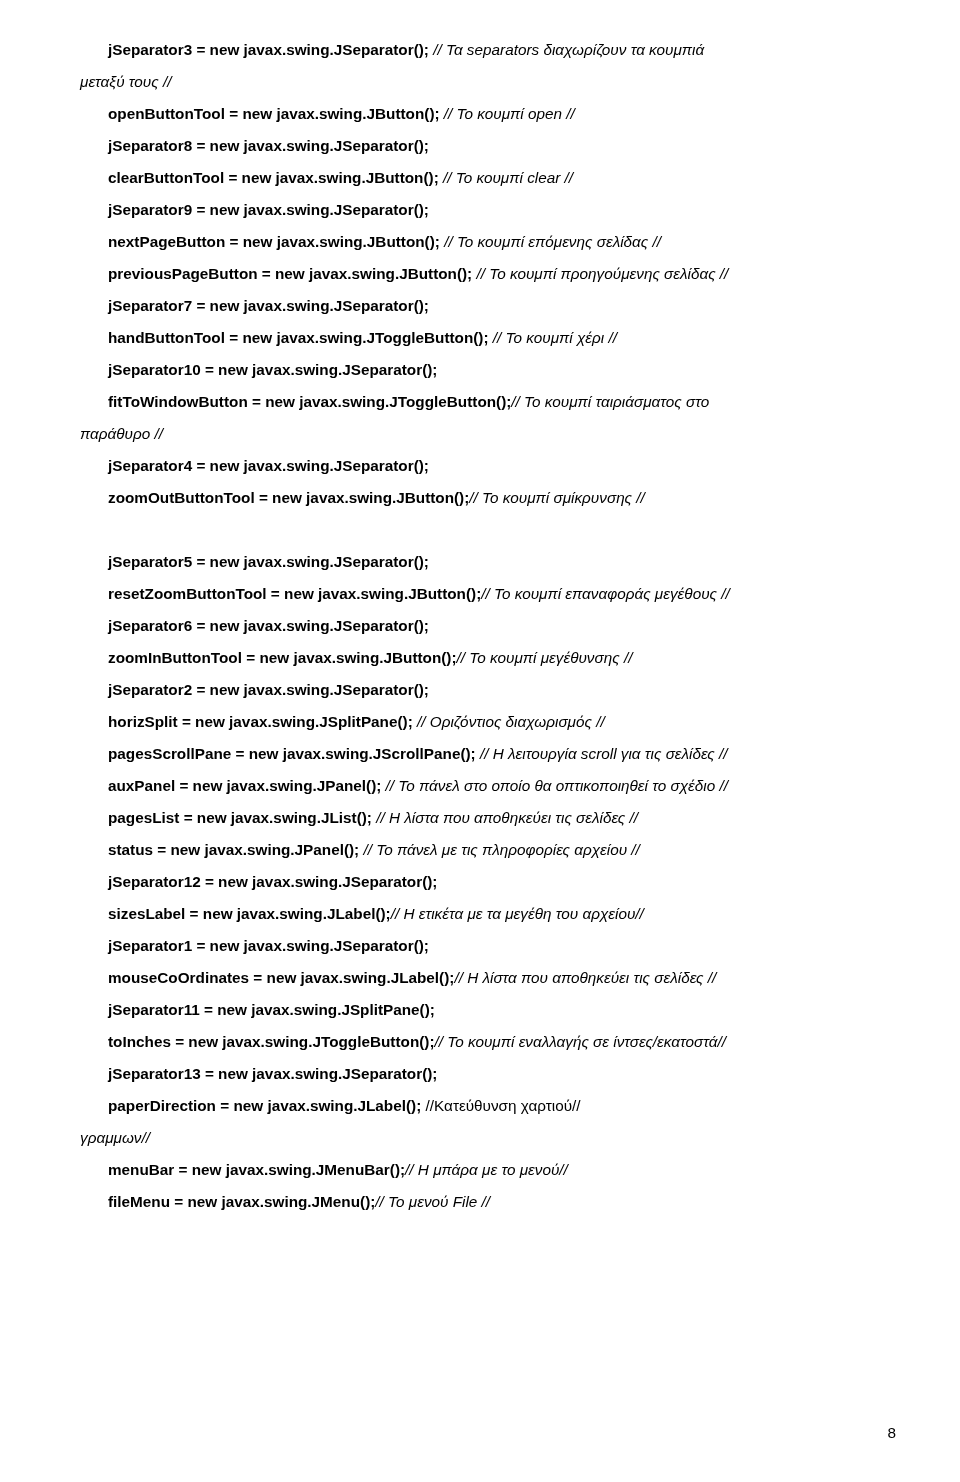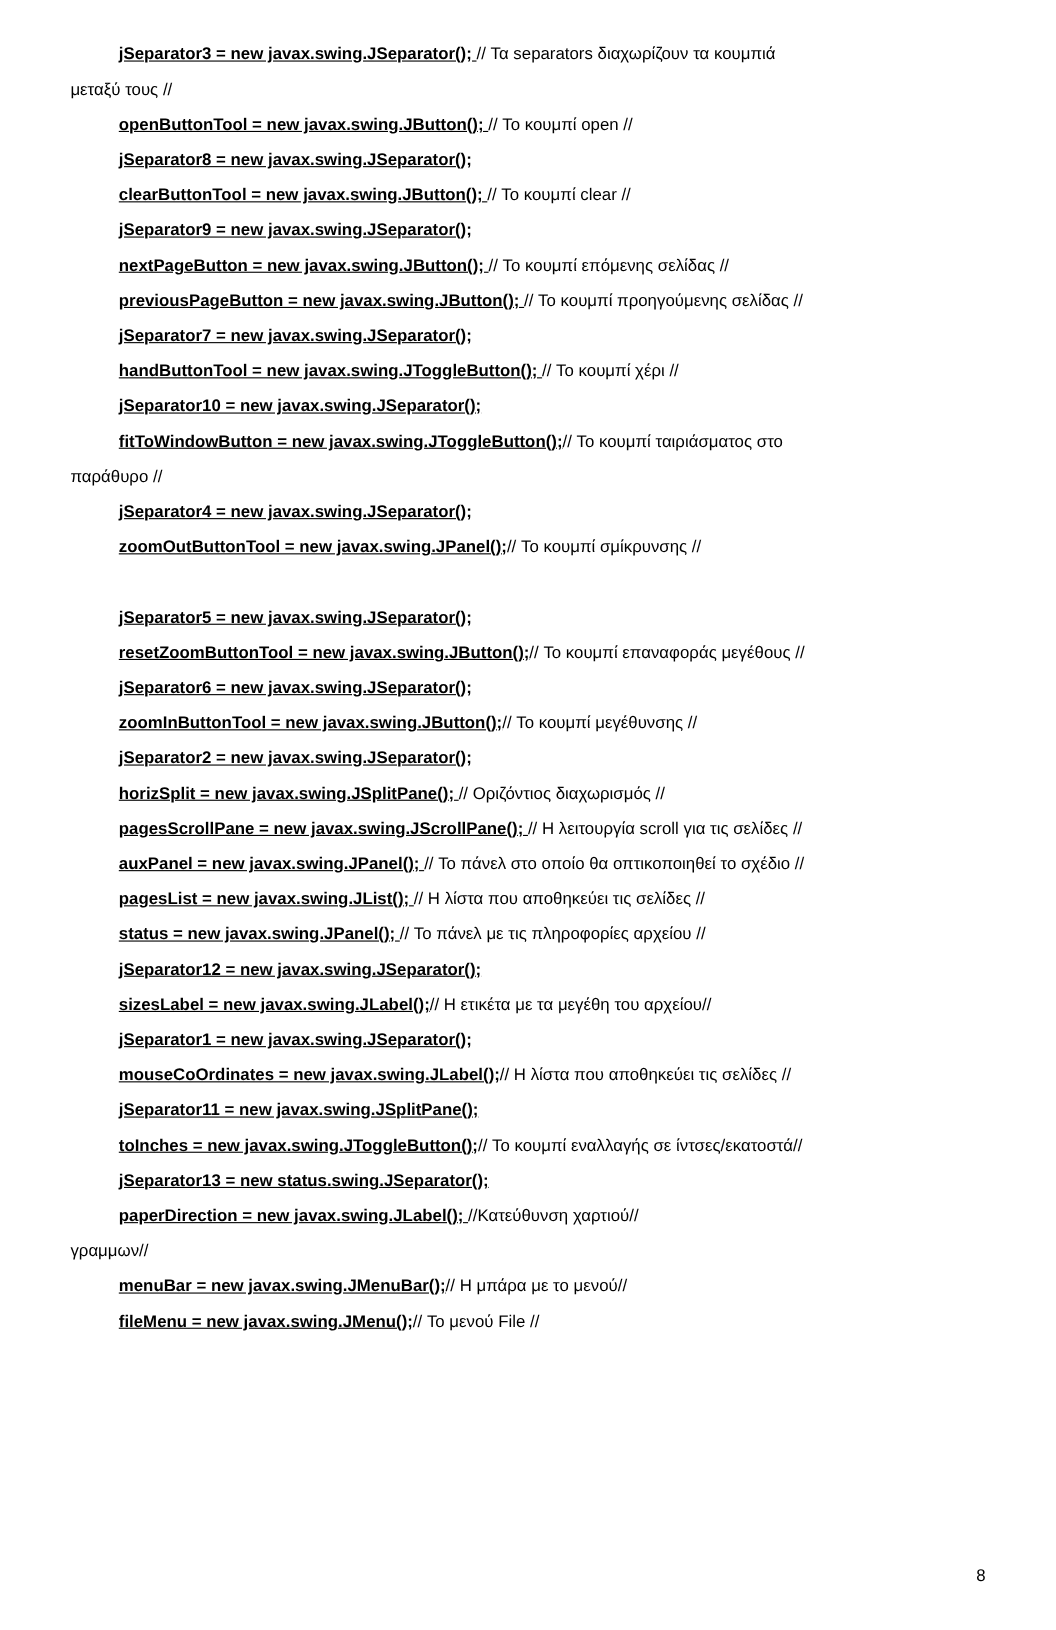--- a/index.html
+++ b/index.html
@@ -15,24 +15,24 @@
     margin: 0 auto;
     padding: 34px 64px 40px 64px;
     box-sizing: border-box;
     position: relative;
   }
   .line {
     font-size: 15.3px;
     line-height: 32px;
     white-space: nowrap;
   }
-  .bold { font-weight: 700; text-decoration: underline; }
-  .italic { }
+  .bold { font-weight: 700; }
+  .italic { font-style: italic; }
   .indent1 { text-indent: 44px; }
-  .noindent { text-indent: 0; }
+  .noindent { text-indent: 0; margin-left: 16px; }
   .page-number {
     position: absolute;
     right: 64px;
     bottom: 40px;
     font-size: 15.3px;
   }
 </style>
 </head>
 <body>
 
@@ -45,38 +45,38 @@
       <div class="line indent1"><span class="bold">clearButtonTool = new javax.swing.JButton(); </span><span class="italic">// Το κουμπί clear //</span></div>
       <div class="line indent1"><span class="bold">jSeparator9 = new javax.swing.JSeparator();</span></div>
       <div class="line indent1"><span class="bold">nextPageButton = new javax.swing.JButton(); </span><span class="italic">// Το κουμπί επόμενης σελίδας //</span></div>
       <div class="line indent1"><span class="bold">previousPageButton = new javax.swing.JButton(); </span><span class="italic">// Το κουμπί προηγούμενης σελίδας //</span></div>
       <div class="line indent1"><span class="bold">jSeparator7 = new javax.swing.JSeparator();</span></div>
       <div class="line indent1"><span class="bold">handButtonTool = new javax.swing.JToggleButton(); </span><span class="italic">// Το κουμπί χέρι //</span></div>
       <div class="line indent1"><span class="bold">jSeparator10 = new javax.swing.JSeparator();</span></div>
       <div class="line indent1"><span class="bold">fitToWindowButton  =  new  javax.swing.JToggleButton();</span><span class="italic">//  Το  κουμπί  ταιριάσματος  στο </span></div>
       <div class="line noindent"><span class="italic">παράθυρο //</span></div>
       <div class="line indent1"><span class="bold">jSeparator4 = new javax.swing.JSeparator();</span></div>
-      <div class="line indent1"><span class="bold">zoomOutButtonTool = new javax.swing.JPanel();</span><span class="italic">// Το κουμπί σμίκρυνσης //</span></div>
+      <div class="line indent1"><span class="bold">zoomOutButtonTool = new javax.swing.JButton();</span><span class="italic">// Το κουμπί σμίκρυνσης //</span></div>
       <div class="line indent1">&nbsp;</div>
       <div class="line indent1"><span class="bold">jSeparator5 = new javax.swing.JSeparator();</span></div>
       <div class="line indent1"><span class="bold">resetZoomButtonTool = new javax.swing.JButton();</span><span class="italic">// Το κουμπί επαναφοράς μεγέθους //</span></div>
       <div class="line indent1"><span class="bold">jSeparator6 = new javax.swing.JSeparator();</span></div>
       <div class="line indent1"><span class="bold">zoomInButtonTool = new javax.swing.JButton();</span><span class="italic">// Το κουμπί μεγέθυνσης //</span></div>
       <div class="line indent1"><span class="bold">jSeparator2 = new javax.swing.JSeparator();</span></div>
       <div class="line indent1"><span class="bold">horizSplit = new javax.swing.JSplitPane(); </span><span class="italic">// Οριζόντιος διαχωρισμός //</span></div>
       <div class="line indent1"><span class="bold">pagesScrollPane = new javax.swing.JScrollPane(); </span><span class="italic">// Η λειτουργία scroll για τις σελίδες //</span></div>
       <div class="line indent1"><span class="bold">auxPanel = new javax.swing.JPanel(); </span><span class="italic">// Το πάνελ στο οποίο θα οπτικοποιηθεί το σχέδιο //</span></div>
       <div class="line indent1"><span class="bold">pagesList = new javax.swing.JList(); </span><span class="italic">// Η λίστα που αποθηκεύει τις σελίδες //</span></div>
       <div class="line indent1"><span class="bold">status = new javax.swing.JPanel(); </span><span class="italic">// Το πάνελ με τις πληροφορίες αρχείου //</span></div>
       <div class="line indent1"><span class="bold">jSeparator12 = new javax.swing.JSeparator();</span></div>
       <div class="line indent1"><span class="bold">sizesLabel = new javax.swing.JLabel();</span><span class="italic">// Η ετικέτα με τα μεγέθη του αρχείου//</span></div>
       <div class="line indent1"><span class="bold">jSeparator1 = new javax.swing.JSeparator();</span></div>
       <div class="line indent1"><span class="bold">mouseCoOrdinates = new javax.swing.JLabel();</span><span class="italic">// Η λίστα που αποθηκεύει τις σελίδες //</span></div>
       <div class="line indent1"><span class="bold">jSeparator11 = new javax.swing.JSplitPane();</span></div>
       <div class="line indent1"><span class="bold">toInches = new javax.swing.JToggleButton();</span><span class="italic">// Το κουμπί εναλλαγής σε ίντσες/εκατοστά//</span></div>
-      <div class="line indent1"><span class="bold">jSeparator13 = new status.swing.JSeparator();</span></div>
+      <div class="line indent1"><span class="bold">jSeparator13 = new javax.swing.JSeparator();</span></div>
       <div class="line indent1"><span class="bold">paperDirection = new javax.swing.JLabel(); </span><span class="">//Κατεύθυνση χαρτιού//</span></div>
       <div class="line noindent"><span class="italic">γραμμων//</span></div>
       <div class="line indent1"><span class="bold">menuBar = new javax.swing.JMenuBar();</span><span class="italic">// Η μπάρα με το μενού//</span></div>
       <div class="line indent1"><span class="bold">fileMenu = new javax.swing.JMenu();</span><span class="italic">// Το μενού File //</span></div>
     </div>
   <div class="page-number">8</div>
 </div>
 
 </body></html>

